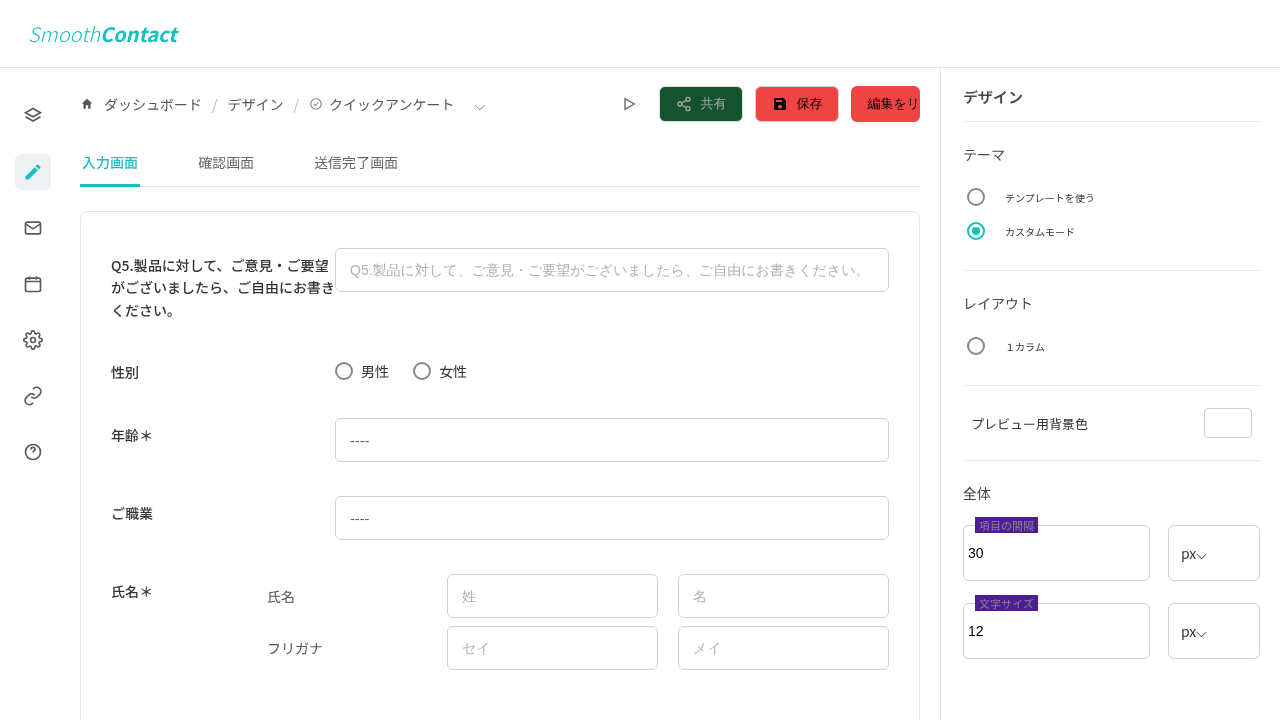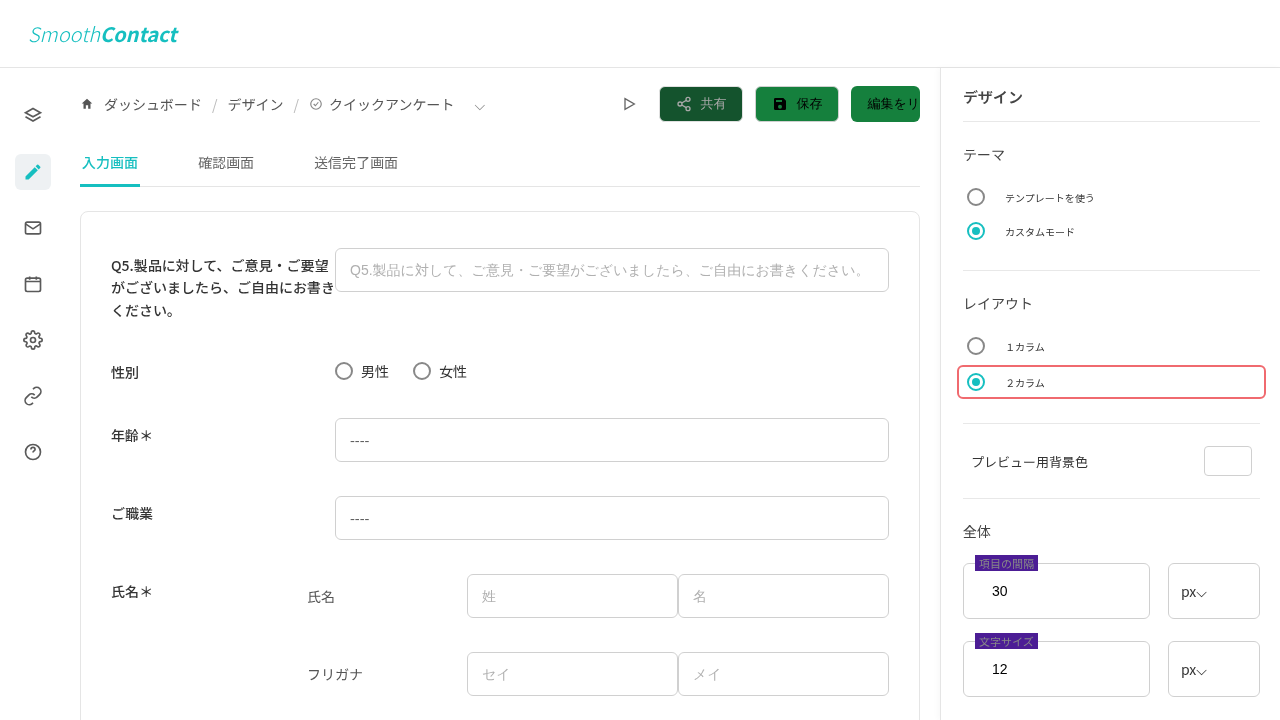--- a/index.html
+++ b/index.html
@@ -13,55 +13,55 @@
 .side-btn.active{background:#eef1f3;color:#16bfc0}
 .side-btn svg{width:20px;height:20px}
 .main{flex:1;padding:0 20px 0 14px;overflow:hidden}
 .crumbs-row{display:flex;align-items:center;height:72px;justify-content:space-between}
 .crumbs{display:flex;align-items:center;gap:10px;color:#555;font-size:14px}
 .crumb-sep{color:#bbb}
 .crumb-current{display:flex;align-items:center;gap:6px}
 .crumb-current svg{width:14px;height:14px;color:#888}
 .chev-down{color:#888}
 .actions{display:flex;align-items:center;gap:12px}
-.btn{height:36px;padding:0 16px;border:1px solid #d0d0d0;border-radius:6px;background:#15803d;display:flex;align-items:center;gap:8px;font-size:13px;cursor:pointer}
+.btn{height:36px;padding:0 16px;border:1px solid #d0d0d0;border-radius:6px;background:#ef4444;display:flex;align-items:center;gap:8px;font-size:13px;cursor:pointer}
 .btn.disabled{background:#14532d;color:#a8a8a8;border-color:#e0e0e0;cursor:default}
 .icon-btn{width:36px;height:36px;border:none;background:none;display:flex;align-items:center;justify-content:center;cursor:pointer;color:#666}
 .tabs{display:flex;gap:56px;border-bottom:1px solid #e5e5e5;font-size:14px}
 .tab{padding:12px 2px;color:#666;cursor:pointer;border-bottom:3px solid transparent;margin-bottom:-1px}
 .tab.active{color:#16bfc0;border-bottom-color:#16bfc0;font-weight:500}
 .canvas{margin-top:24px;border:1px solid #e5e5e5;border-radius:8px;padding:36px 30px;height:520px;overflow:auto}
 .field{display:flex;align-items:flex-start;margin-bottom:34px}
 .field .lbl{width:224px;font-size:14px;color:#333;line-height:1.6;padding-top:6px;font-weight:500}
 .field .ctl{flex:1}
 .textinput{width:100%;height:44px;padding:0 14px;border:1px solid #d0d0d0;border-radius:6px;font-size:14px;background:#fff;color:#333}
 .textinput::placeholder{color:#b0b0b0}
 .radio-group{display:flex;gap:24px;align-items:center;padding-top:6px}
 .radio-item{display:flex;align-items:center;gap:8px;font-size:14px}
 .radio-circle{width:18px;height:18px;border:2px solid #888;border-radius:50%}
 .select-box{width:100%;height:44px;border:1px solid #d0d0d0;border-radius:6px;padding:0 14px;display:flex;align-items:center;color:#555;font-size:14px;background:#fff}
-.name-row{display:flex;align-items:center;margin-bottom:34px}
+.name-row{display:flex;align-items:center;gap:20px;margin-bottom:8px}
 .name-row .sub-lbl{width:160px;font-size:14px;color:#555}
 .name-row .inp-half{flex:1;height:44px;border:1px solid #d0d0d0;border-radius:6px;padding:0 14px;font-size:14px}
 .name-row .inp-half::placeholder{color:#b0b0b0}
 .panel{width:340px;border-left:1px solid #e5e5e5;padding:18px 20px 0 22px;overflow:auto;box-shadow:-2px 0 6px rgba(0,0,0,.03)}
 .panel-title{font-size:15px;font-weight:600;color:#444;padding-bottom:14px}
 .panel-sec{border-top:1px solid #e8e8e8;padding:22px 0}
 .panel-sec-title{font-size:14px;color:#444;margin-bottom:16px}
 .p-radio{display:flex;align-items:center;gap:20px;padding:8px 4px;font-size:10px;cursor:pointer}
 .p-radio.highlight{border:2px solid #f06a6f;border-radius:6px;padding:6px 8px;margin:2px -6px}
 .r-outer{width:18px;height:18px;border:2px solid #888;border-radius:50%;display:flex;align-items:center;justify-content:center;flex-shrink:0}
 .p-radio.sel .r-outer{border-color:#16bfc0}
 .r-inner{width:8px;height:8px;border-radius:50%;background:#16bfc0}
 .bg-row{display:flex;align-items:center;justify-content:space-between;padding:0 8px}
 .swatch{width:48px;height:30px;border:1px solid #d0d0d0;border-radius:4px;background:#fff}
 .dim-row{display:flex;gap:18px;margin-bottom:22px}
 .dim-input{flex:1;position:relative}
 .dim-input .legend{position:absolute;top:-8px;left:12px;background:#4c1d95;padding:0 4px;font-size:11px;color:#888}
-.dim-input input{width:100%;height:56px;border:1px solid #d0d0d0;border-radius:6px;padding:0 28px;font-size:14px}
+.dim-input input{width:100%;height:56px;border:1px solid #d0d0d0;border-radius:6px;padding:0 4px;font-size:14px}
 .dim-sel{width:92px;height:56px;border:1px solid #d0d0d0;border-radius:6px;display:flex;align-items:center;justify-content:flex-start;padding:0 12px;font-size:14px}
 </style>
 </head>
 <body>
 
 <div class="logo-bar">
   <span class="logo-smooth">Smooth</span>
     <span class="logo-contact">Contact</span>
 </div>
 
@@ -226,26 +226,20 @@
           <span>カスタムモード</span>
         </div>
     </div>
 
     <div class="panel-sec">
       <div class="panel-sec-title">レイアウト</div>
       <div class="p-radio">
           <span class="r-outer"></span>
           <span>１カラム</span>
         </div>
-      <div class="p-radio sel highlight">
-          <span class="r-outer">
-            <span class="r-inner"></span>
-          </span>
-          <span>２カラム</span>
-        </div>
     </div>
 
     <div class="panel-sec">
       <div class="bg-row">
         <span>プレビュー用背景色</span>
         <div class="swatch"></div>
       </div>
     </div>
 
     <div class="panel-sec">

